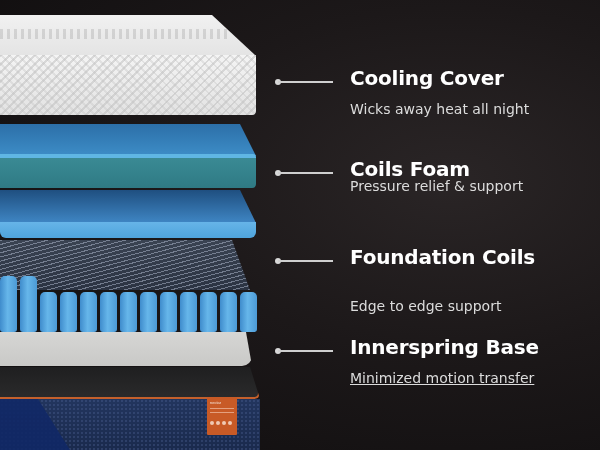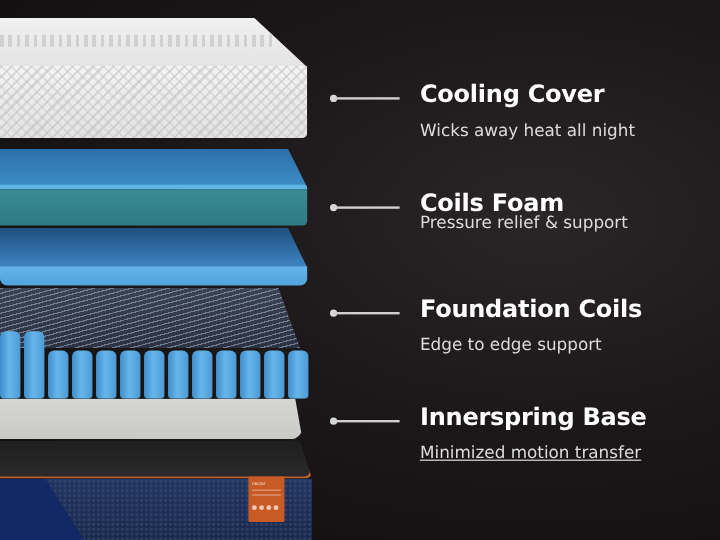--- a/index.html
+++ b/index.html
@@ -212,21 +212,21 @@
     <div class="callout-title" style="top:-13px;">Coils Foam</div>
     <div class="callout-sub" style="top:8px;">Pressure relief &amp; support</div>
   </div>
 
   <div class="callout" style="top:258px;">
     <div class="connector">
       <div class="dot"></div>
       <div class="line"></div>
     </div>
     <div class="callout-title" style="top:-13px;">Foundation Coils</div>
-    <div class="callout-sub" style="top:22px;">Edge to edge support</div>
+    <div class="callout-sub" style="top:40px;">Edge to edge support</div>
   </div>
 
   <div class="callout" style="top:348px;">
     <div class="connector">
       <div class="dot"></div>
       <div class="line"></div>
     </div>
     <div class="callout-title" style="top:-13px;">Innerspring Base</div>
     <div class="callout-sub" style="top:22px;text-decoration:underline;">Minimized motion transfer</div>
   </div>

